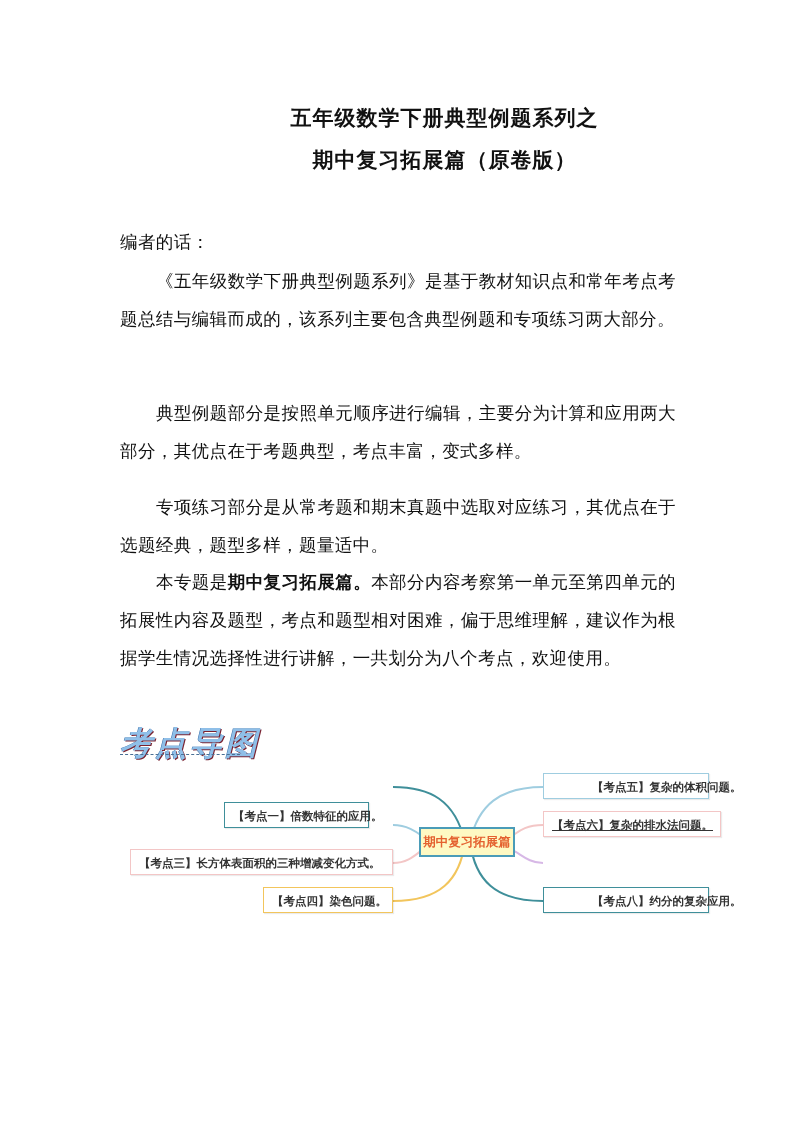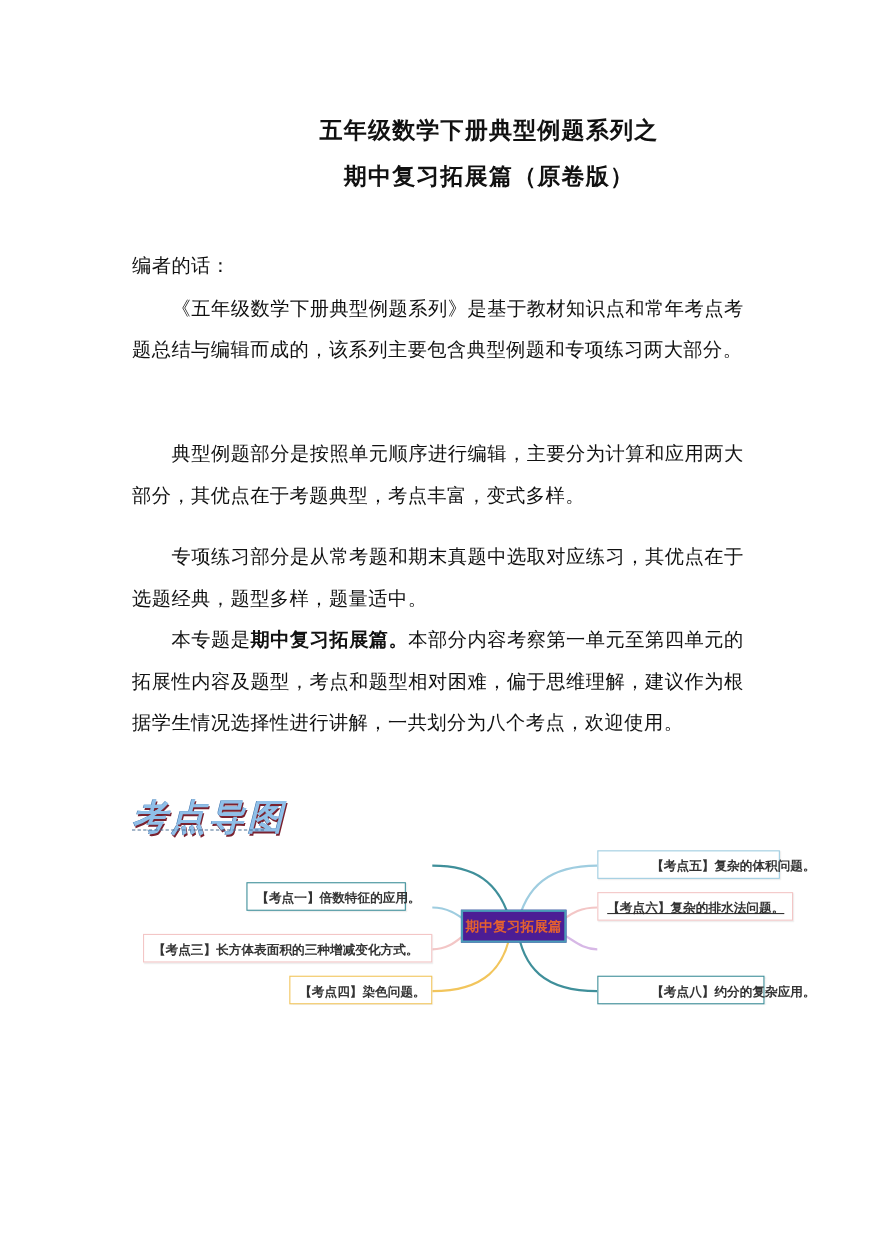--- a/index.html
+++ b/index.html
@@ -17,21 +17,21 @@
           font-weight: bold; font-style: italic; color: #8fbfe8; letter-spacing: 3px;
           font-family: "DejaVu Serif", serif;
           text-shadow: 1px 1px 0 #7a2230, -0.5px -0.5px 0 #3d6fa8; }
   .section-underline { position: absolute; left: 120px; top: 754px; width: 120px; height: 0;
           border-top: 1.5px dashed #4a6f94; }
   .mm { position: absolute; left: 0; top: 0; width: 793px; height: 1122px; }
   .node { position: absolute; height: 26px; line-height: 26px; font-size: 11.5px; font-weight: bold;
           color: #333; background: #fff; padding: 0 8px; white-space: nowrap; box-sizing: border-box;
           box-shadow: 1px 1px 1px rgba(0,0,0,0.08); }
   .center { position: absolute; left: 419px; top: 827px; width: 96px; height: 30px; line-height: 26px;
-          box-sizing: border-box; border: 2px solid #4a9cb8; background: #4c1d95; text-align: center;
+          box-sizing: border-box; border: 2px solid #4a9cb8; background: #fef9c3; text-align: center;
           color: #e4612f; font-weight: bold; font-size: 12.5px; }
 </style>
 </head>
 <body>
 
 <div class="title t1">五年级数学下册典型例题系列之</div>
 <div class="title t2">期中复习拓展篇（原卷版）</div>
 
 <p class="para" style="top:223px;">编者的话：</p>
 
@@ -58,14 +58,14 @@
   </svg>
 
   <div class="center">期中复习拓展篇</div>
 
   <div class="node" style="left:224px;top:802px;width:145px;border:1.5px solid #3f8f9a;">【考点一】倍数特征的应用。</div>
   <div class="node" style="left:130px;top:849px;width:263px;border:1.5px solid #f3c6c6;">【考点三】长方体表面积的三种增减变化方式。</div>
   <div class="node" style="left:263px;top:887px;width:130px;border:1.5px solid #f2c55c;">【考点四】染色问题。</div>
 
   <div class="node" style="left:543px;top:773px;width:166px;border:1.5px solid #9fcde0;padding-left:48px;">【考点五】复杂的体积问题。</div>
   <div class="node" style="left:543px;top:811px;width:178px;border:1.5px solid #f3c6c6;text-decoration:underline;">【考点六】复杂的排水法问题。</div>
-  <div class="node" style="left:543px;top:887px;width:152px;border:1.5px solid #3f8f9a;padding-left:48px;">【考点八】约分的复杂应用。</div>
+  <div class="node" style="left:543px;top:887px;width:166px;border:1.5px solid #3f8f9a;padding-left:48px;">【考点八】约分的复杂应用。</div>
 </div>
 
 </body></html>

